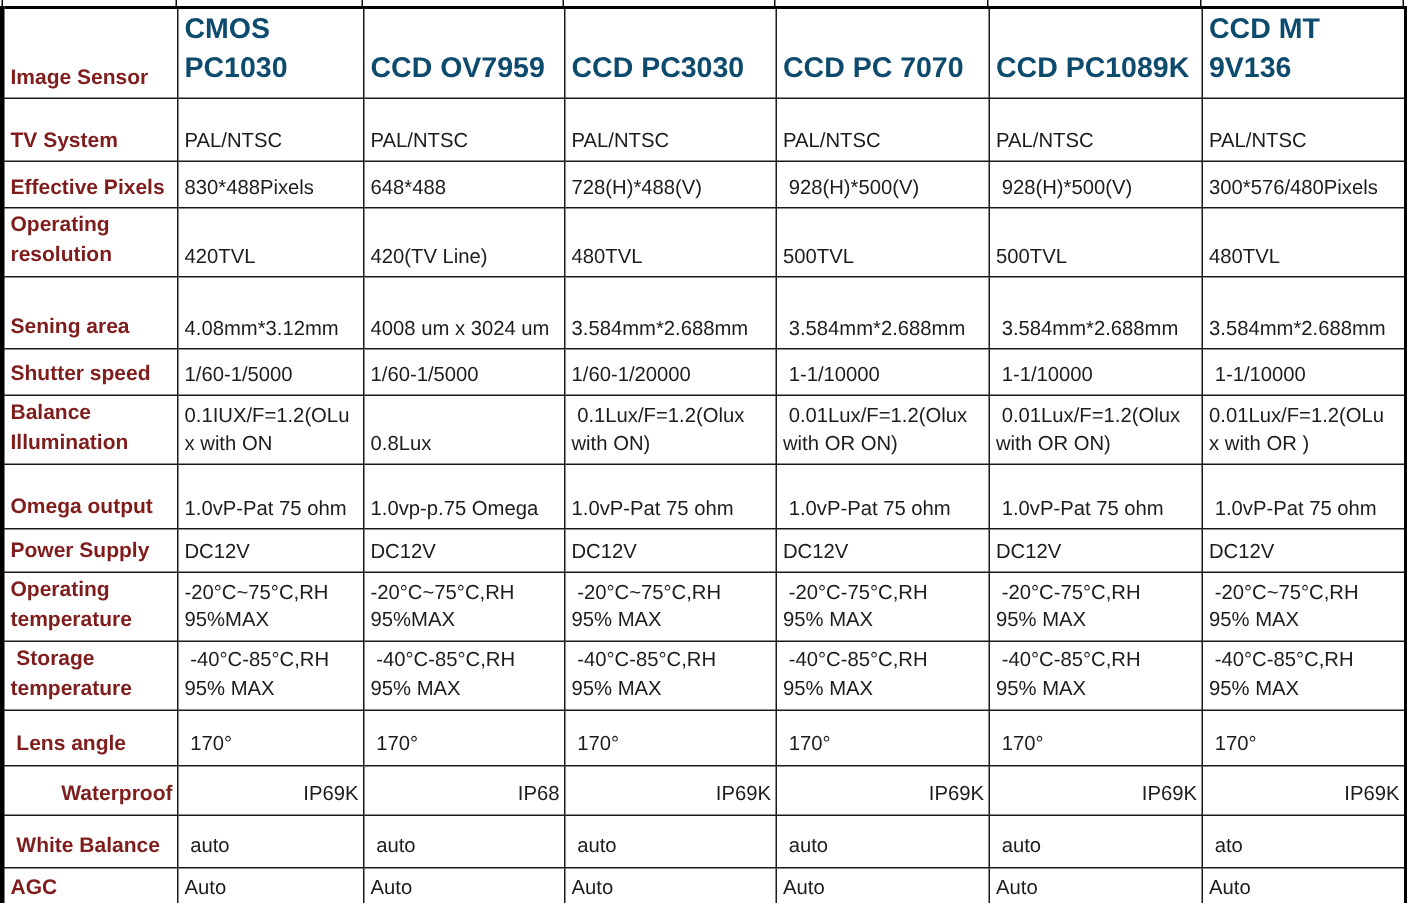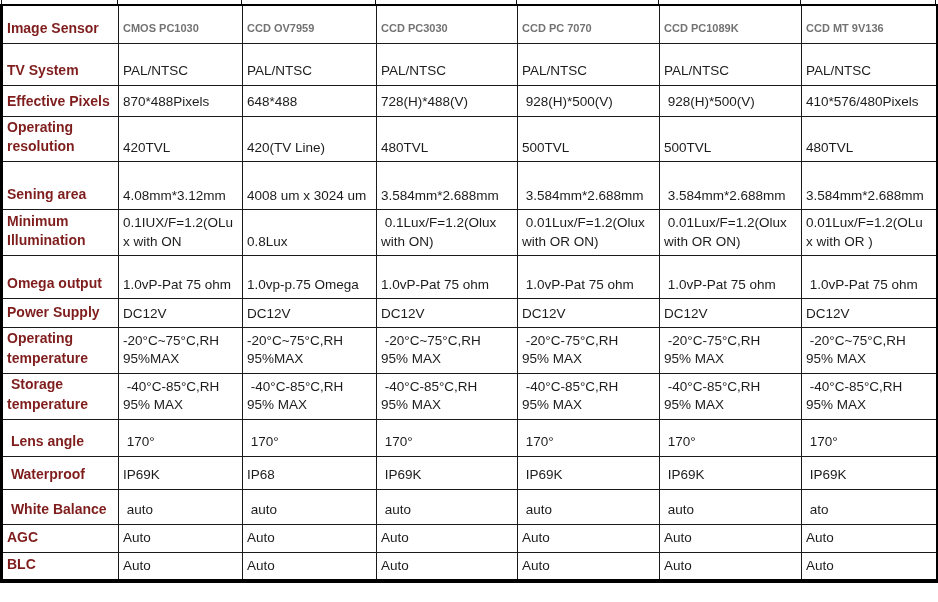--- a/index.html
+++ b/index.html
@@ -17,25 +17,25 @@
   .stubs span:nth-child(7){left:800px;}
   .stubs span:nth-child(8){left:935px;}
 
   table.spec{position:absolute;top:4px;left:0;width:936px;
              border-collapse:collapse;table-layout:fixed;
              border:3px solid #000;border-top-width:2px;border-bottom-width:4px;}
   td{border:1px solid #1a1a1a;vertical-align:bottom;
      padding:1px 3px 4px 4px;white-space:pre-wrap;overflow:hidden;
      font-size:13.5px;line-height:1.38;}
   td.l{font-weight:bold;font-size:14px;color:#7f1d1d;line-height:1.42;}
-  td.hdr{font-weight:bold;font-size:11px;color:#737373;padding-bottom:6px;}
+  td.hdr{font-weight:bold;font-size:19px;color:#0c4a6e;padding-bottom:6px;}
   tr.r1{height:38px;} tr.r2{height:42px;} tr.r3{height:31px;} tr.r4{height:45px;}
   tr.r5{height:48px;} tr.r6{height:31px;} tr.r7{height:46px;} tr.r8{height:43px;}
   tr.r9{height:29px;} tr.r10{height:45px;} tr.r11{height:38px;} tr.r12{height:37px;}
-  tr.r13{height:33px;} tr.r14{height:35px;} tr.r15{height:28px;} tr.r16{height:29px;}
+  tr.r13{height:33px;text-align:right;} tr.r14{height:35px;} tr.r15{height:28px;} tr.r16{height:29px;}
 </style>
 </head>
 <body>
 
 <div class="stubs">
   <span></span>
     <span></span>
     <span></span>
     <span></span>
     <span></span>
@@ -68,48 +68,57 @@
       <td class="l">TV System</td>
       <td class="v">PAL/NTSC</td>
       <td class="v">PAL/NTSC</td>
       <td class="v">PAL/NTSC</td>
       <td class="v">PAL/NTSC</td>
       <td class="v">PAL/NTSC</td>
       <td class="v">PAL/NTSC</td>
     </tr>
     <tr class="r3">
       <td class="l">Effective Pixels</td>
-      <td class="v">870*488Pixels</td>
+      <td class="v">830*488Pixels</td>
       <td class="v">648*488</td>
       <td class="v">728(H)*488(V)</td>
       <td class="v"> 928(H)*500(V)</td>
       <td class="v"> 928(H)*500(V)</td>
-      <td class="v">410*576/480Pixels</td>
+      <td class="v">300*576/480Pixels</td>
     </tr>
     <tr class="r4">
       <td class="l">Operating
 resolution</td>
       <td class="v">420TVL</td>
       <td class="v">420(TV Line)</td>
       <td class="v">480TVL</td>
       <td class="v">500TVL</td>
       <td class="v">500TVL</td>
       <td class="v">480TVL</td>
     </tr>
     <tr class="r5">
       <td class="l">Sening area</td>
       <td class="v">4.08mm*3.12mm</td>
       <td class="v">4008 um x 3024 um</td>
       <td class="v">3.584mm*2.688mm</td>
       <td class="v"> 3.584mm*2.688mm</td>
       <td class="v"> 3.584mm*2.688mm</td>
       <td class="v">3.584mm*2.688mm</td>
     </tr>
+    <tr class="r6">
+      <td class="l">Shutter speed</td>
+      <td class="v">1/60-1/5000</td>
+      <td class="v">1/60-1/5000</td>
+      <td class="v">1/60-1/20000</td>
+      <td class="v"> 1-1/10000</td>
+      <td class="v"> 1-1/10000</td>
+      <td class="v"> 1-1/10000</td>
+    </tr>
     <tr class="r7">
-      <td class="l">Minimum
+      <td class="l">Balance
 Illumination</td>
       <td class="v">0.1IUX/F=1.2(OLu
 x with ON</td>
       <td class="v">0.8Lux</td>
       <td class="v"> 0.1Lux/F=1.2(Olux
 with ON)</td>
       <td class="v"> 0.01Lux/F=1.2(Olux
 with OR ON)</td>
       <td class="v"> 0.01Lux/F=1.2(Olux
 with OR ON)</td>

